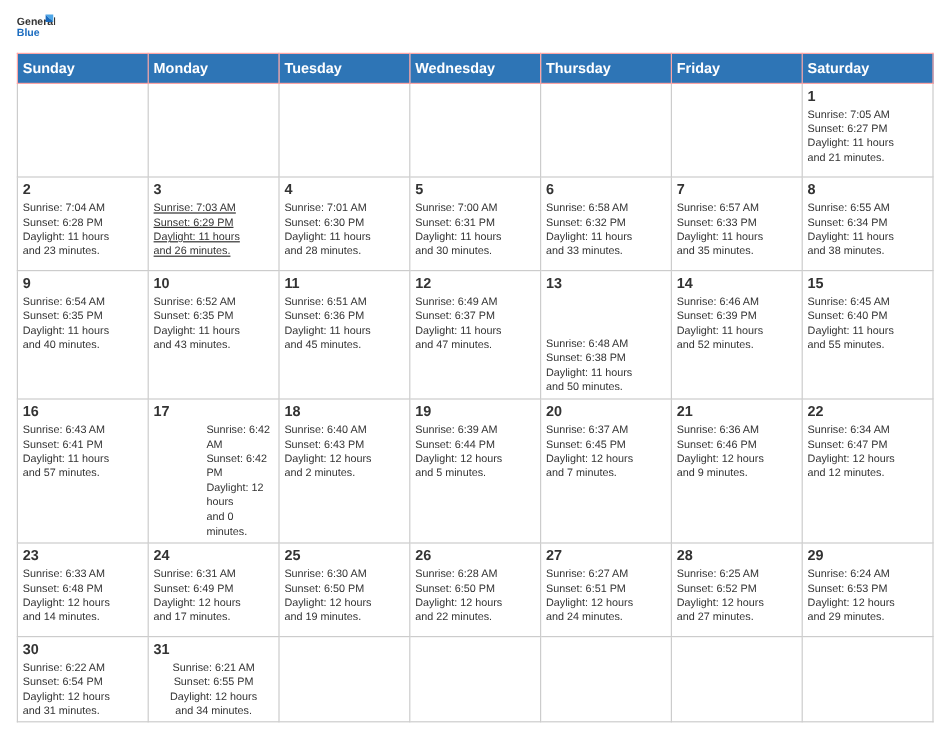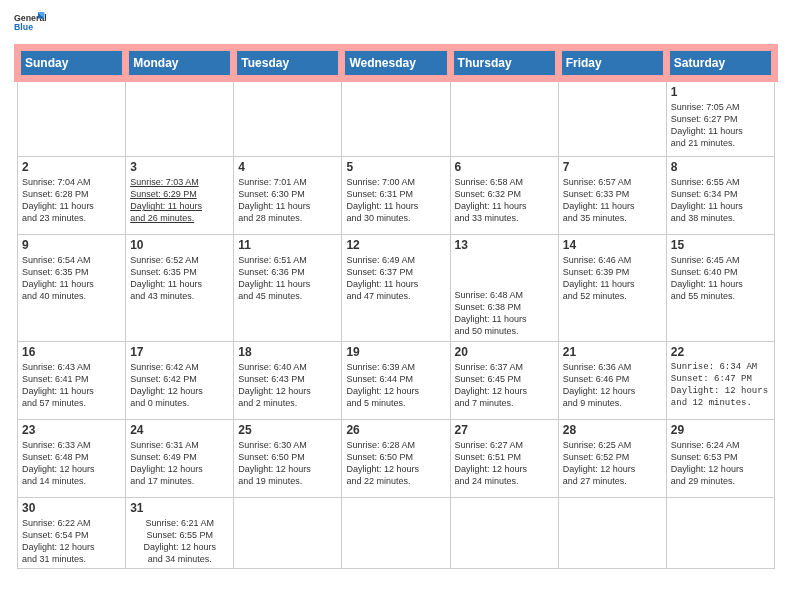--- a/index.html
+++ b/index.html
@@ -49,21 +49,21 @@
       border-collapse: collapse;
       table-layout: fixed;
     }
     .cal-table th {
       background: #2e75b6;
       color: #fff;
       font-size: 12px;
       font-weight: bold;
       text-align: left;
       padding: 5px 4px;
-      border: 7px solid #fca5a5;
+      border: 1px solid #fca5a5;
     }
     .cal-table td {
       border: 1px solid #ccc;
       vertical-align: top;
       padding: 3px 4px;
       font-size: 9.5px;
       color: #333;
       height: 78px;
     }
     .day-number {
@@ -237,21 +237,21 @@
         <tr>
           <td>
             <span class="day-number">16</span>
             <div class="day-info" style="white-space: pre-line;">Sunrise: 6:43 AM
 Sunset: 6:41 PM
 Daylight: 11 hours
 and 57 minutes.</div>
           </td>
           <td>
             <span class="day-number">17</span>
-            <div class="day-info" style="white-space: pre-line;">Sunrise: 6:42 AM
+            <div class="day-info" style="white-space: pre-line; margin-left: 44px;">Sunrise: 6:42 AM
 Sunset: 6:42 PM
 Daylight: 12 hours
 and 0 minutes.</div>
           </td>
           <td>
             <span class="day-number">18</span>
             <div class="day-info" style="white-space: pre-line;">Sunrise: 6:40 AM
 Sunset: 6:43 PM
 Daylight: 12 hours
 and 2 minutes.</div>
@@ -272,21 +272,21 @@
           </td>
           <td>
             <span class="day-number">21</span>
             <div class="day-info" style="white-space: pre-line;">Sunrise: 6:36 AM
 Sunset: 6:46 PM
 Daylight: 12 hours
 and 9 minutes.</div>
           </td>
           <td>
             <span class="day-number">22</span>
-            <div class="day-info" style="white-space: pre-line; font-family: Liberation Mono, monospace;">Sunrise: 6:34 AM
+            <div class="day-info" style="white-space: pre-line;">Sunrise: 6:34 AM
 Sunset: 6:47 PM
 Daylight: 12 hours
 and 12 minutes.</div>
           </td>
         </tr>
         <tr>
           <td>
             <span class="day-number">23</span>
             <div class="day-info" style="white-space: pre-line;">Sunrise: 6:33 AM
 Sunset: 6:48 PM

